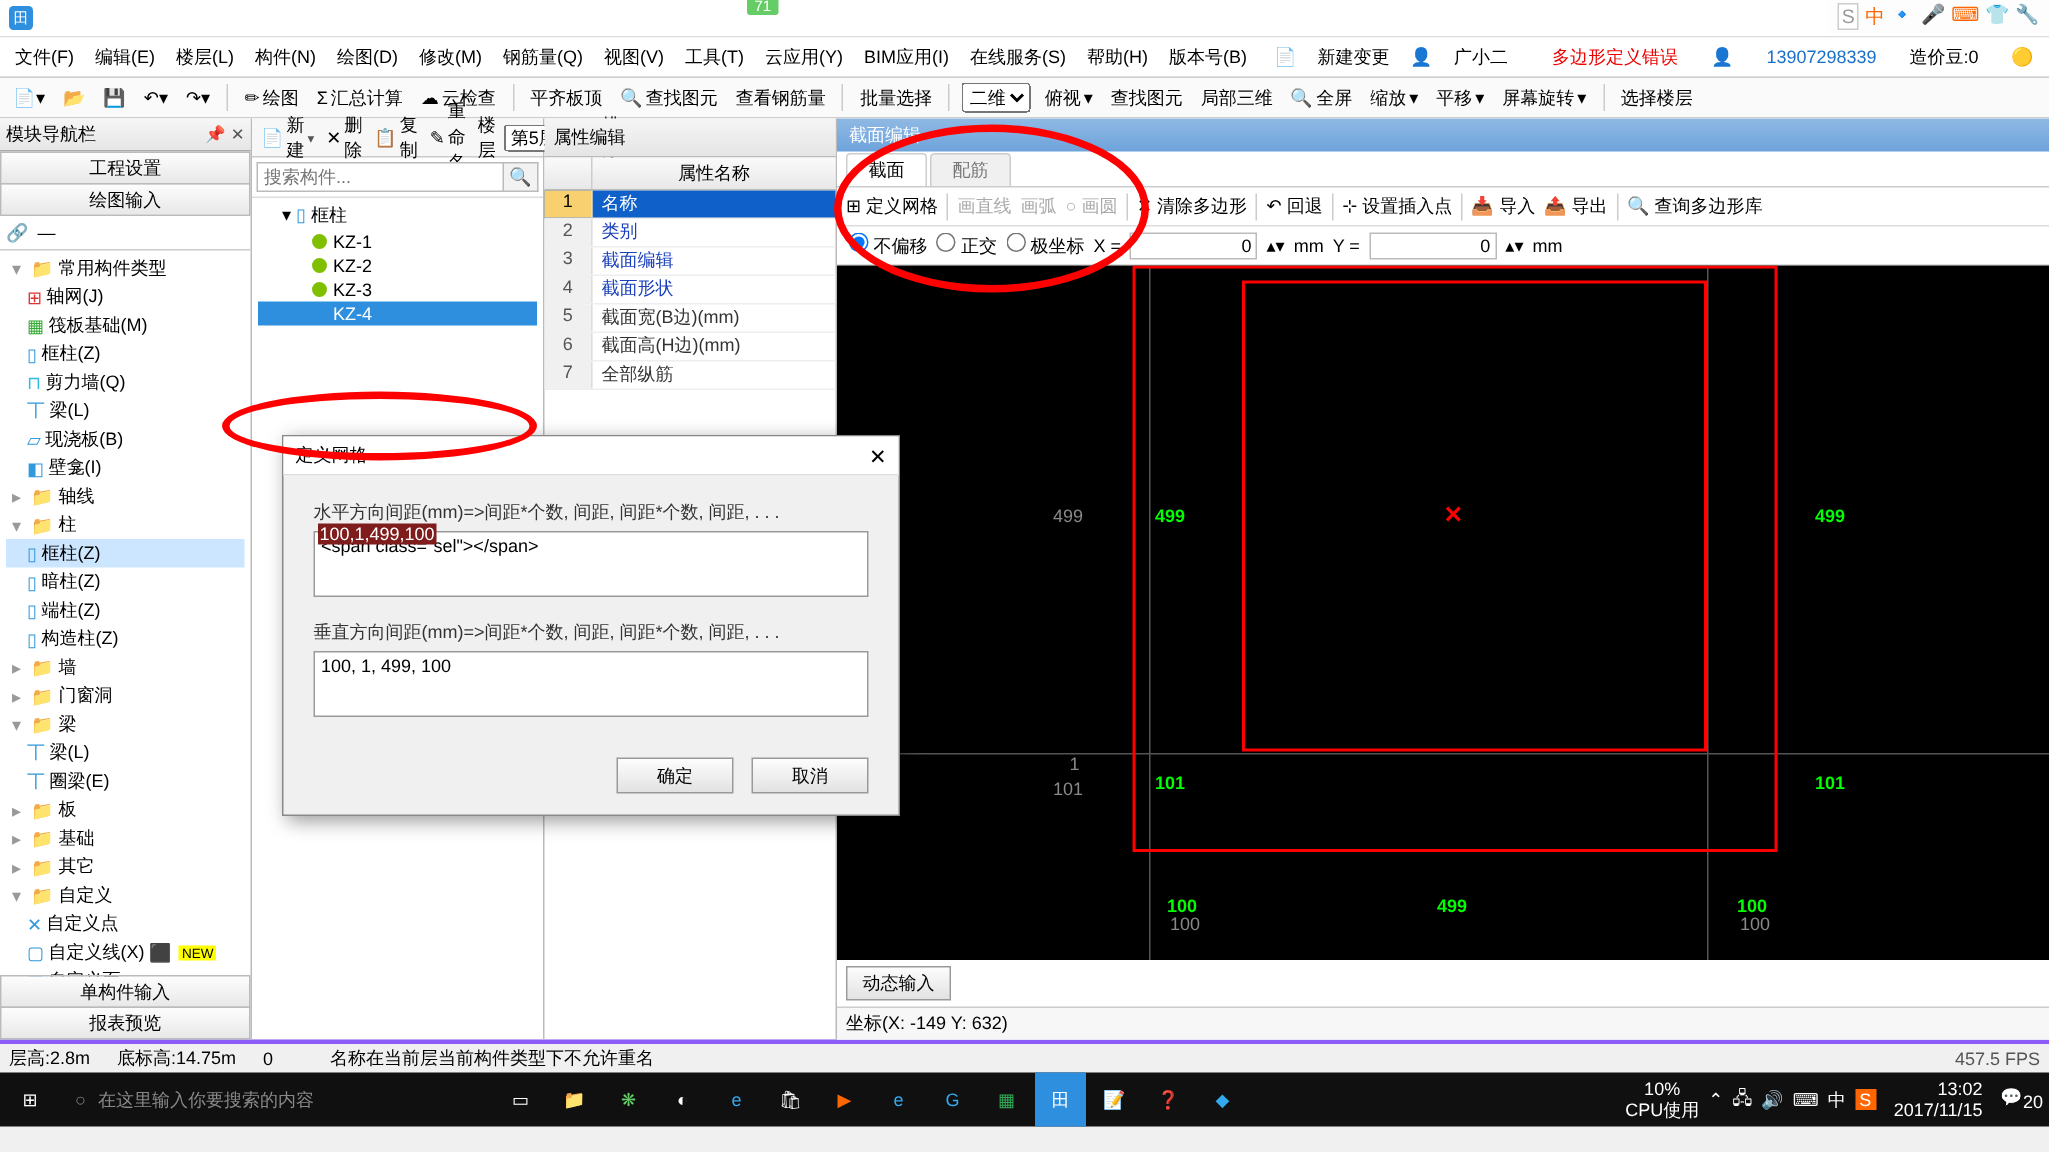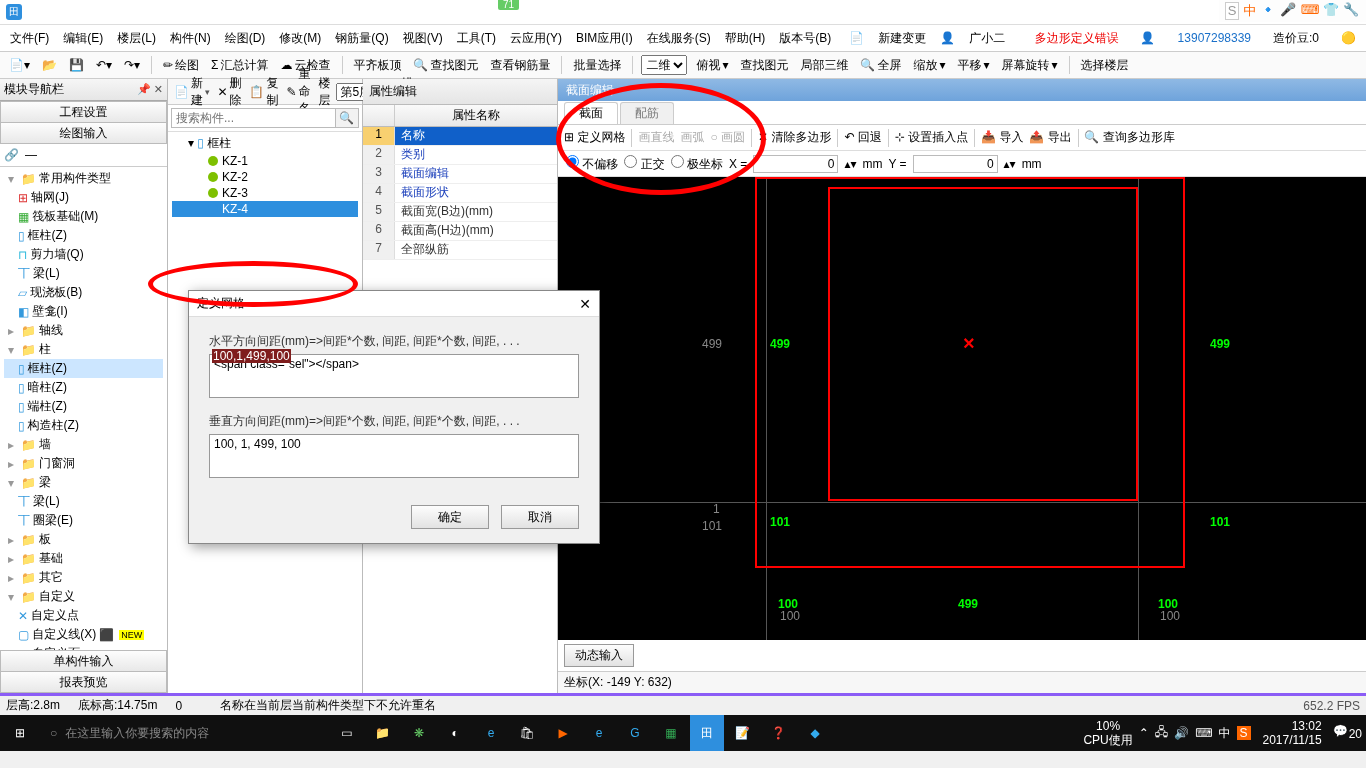--- a/index.html
+++ b/index.html
@@ -464,21 +464,21 @@
         <span>坐标(X: -149 Y: 632)</span>
       </div>
   </div>
 </div>
 
 <div class="statusbar">
   <span>层高:2.8m</span>
   <span>底标高:14.75m</span>
   <span>0</span>
   <span style="margin-left:20px;">名称在当前层当前构件类型下不允许重名</span>
-  <span class="r">652.2 FPS</span>
+  <span class="r">457.5 FPS</span>
 </div>
 
 <div class="taskbar">
   <div class="start">⊞</div>
   <div class="search">○ <span>在这里输入你要搜索的内容</span></div>
   <div class="icons">
     <div class="ti">▭</div>
     <div class="ti" style="color:#fc6;">📁</div>
     <div class="ti" style="color:#6c6;">❋</div>
     <div class="ti">◐</div>

